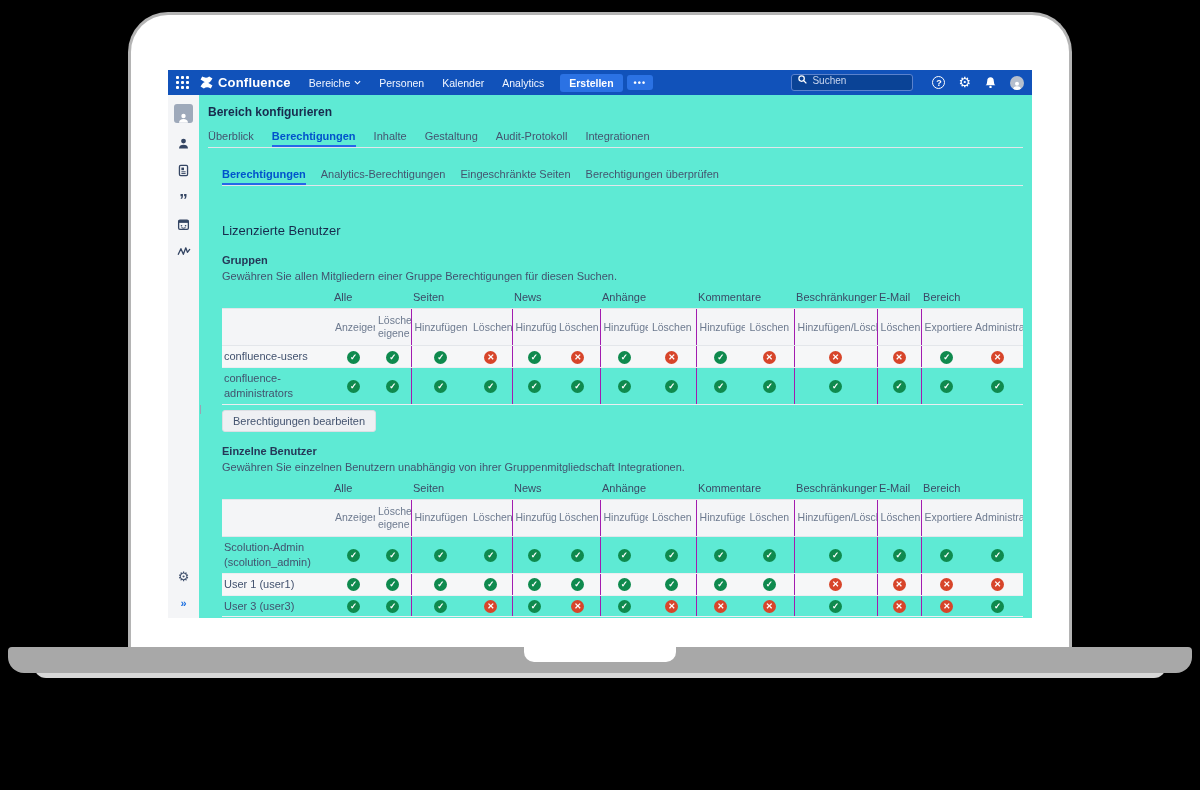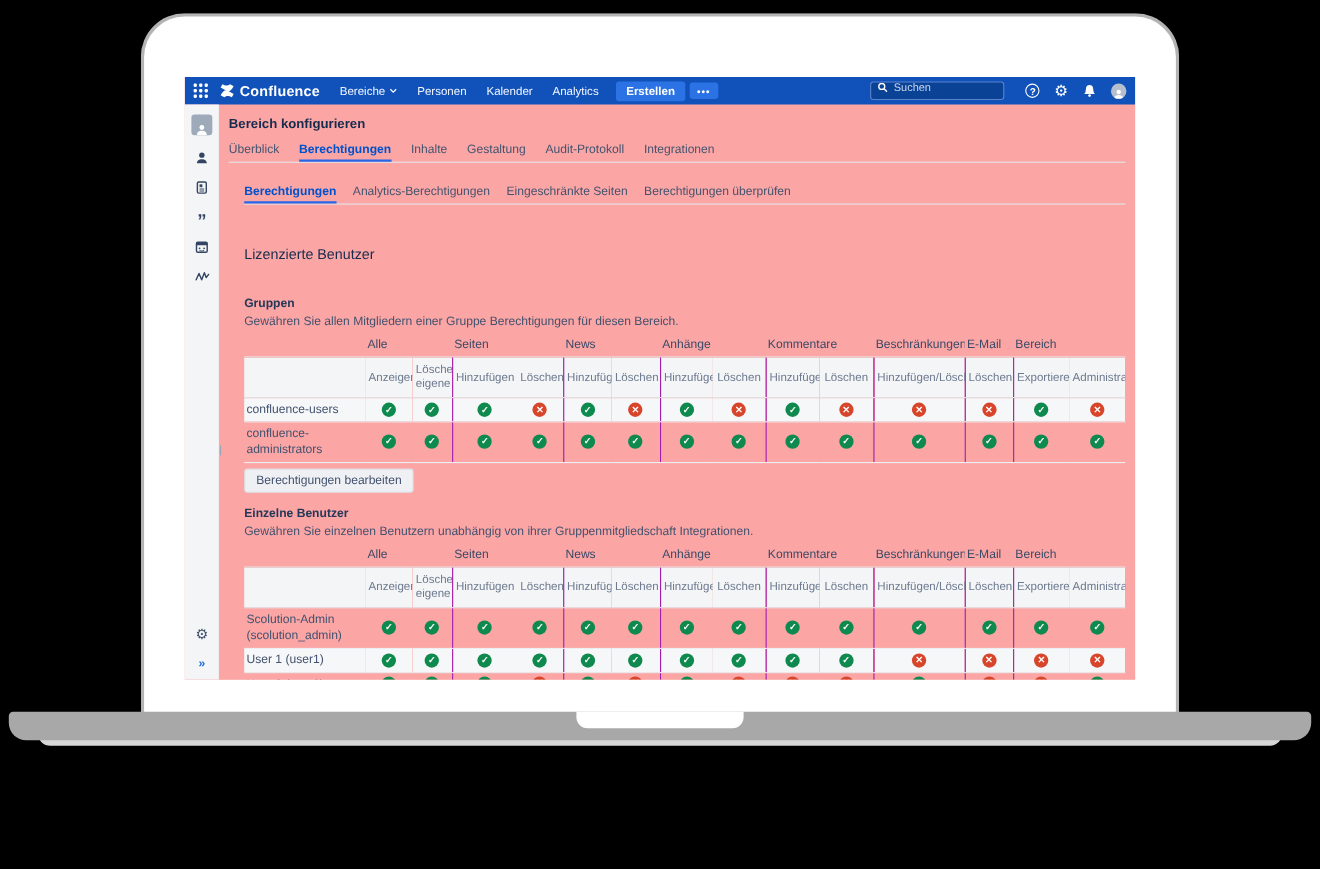--- a/index.html
+++ b/index.html
@@ -12,21 +12,21 @@
     border-radius:40px 40px 0 0; }
   .laptop-base-lip { position:absolute; left:34px; top:666px; width:1132px; height:12px;
     background:#d7d7d7; border-radius:0 0 14px 14px; }
   .laptop-base { position:absolute; left:8px; top:647px; width:1184px; height:26px;
     background:#a8a8a8; border-radius:4px 4px 16px 16px; }
   .laptop-notch { position:absolute; left:516px; top:0; width:152px; height:15px;
     background:#fff; border-radius:0 0 10px 10px; }
 
   
   .screen { position:absolute; left:168px; top:70px; width:864px; height:548px;
-    background:#fca5a5; overflow:hidden; font-size:11px; color:#42526E; }
+    background:#5eead4; overflow:hidden; font-size:11px; color:#42526E; }
 
   
   .navbar { height:25px; background:#1152ba; display:flex; align-items:center;
     padding:0 8px; color:#fff; }
   .grid-icon { width:13px; height:13px; display:grid; grid-template-columns:repeat(3,1fr);
     gap:1.5px; margin-right:11px; flex:none; }
   .grid-icon i { background:#fff; border-radius:1px; }
   .logo { display:flex; align-items:center; gap:5px; margin-right:18px; flex:none; }
   .logo-name { font-size:13px; font-weight:bold; letter-spacing:.2px; }
   .nav-items { display:flex; align-items:center; gap:18px; }
@@ -69,21 +69,21 @@
 
   .tab-row { display:flex; gap:15px; border-bottom:1px solid #e3e6ea; }
   .main-tabs { margin-top:11px;gap:18px; }
   .sub-tabs { margin-top:20px; }
   .tab { font-size:11px; color:#44546F; padding-bottom:5px; cursor:pointer;
     white-space:nowrap; }
   .tab.active { color:#0052CC; font-weight:bold; box-shadow:inset 0 -2px 0 #2567e8; }
 
   .indent { margin-left:14px; }
   .section-title { margin-top:37px; font-size:13px; color:#172B4D; }
-  .block-heading { margin-top:32px; font-size:11px; font-weight:bold; color:#253858; }
+  .block-heading { margin-top:16px; font-size:11px; font-weight:bold; color:#253858; }
   .block-desc { margin-top:4px; font-size:11px; color:#42526E; }
 
   
   .perm-table { border-collapse:collapse; table-layout:fixed; width:801px; margin-top:7px; }
   .perm-table td { font-size:10.5px; overflow:hidden; }
   .ghead td { color:#3b4a66; font-size:11px; padding:2px 2px 5px; text-align:left; }
   .shead td { background:#f4f5f7; color:#6d7a8f; text-align:center; padding:5px 3px;
     line-height:1.25; border-top:1px solid #e3e6ea; border-bottom:1px solid #e3e6ea; }
   .brow td { text-align:center; padding:3px 2px; border-bottom:1px solid #eceef1;
     height:21px; }
@@ -230,21 +230,21 @@
         <div class="tab-row sub-tabs" id="sub-tabs">
             <div class="tab active">Berechtigungen</div>
             <div class="tab">Analytics-Berechtigungen</div>
             <div class="tab">Eingeschränkte Seiten</div>
             <div class="tab">Berechtigungen überprüfen</div>
           </div>
 
         <div class="section-title">Lizenzierte Benutzer</div>
 
         <div class="block-heading">Gruppen</div>
-        <div class="block-desc">Gewähren Sie allen Mitgliedern einer Gruppe Berechtigungen für diesen Bereich.</div>
+        <div class="block-desc">Gewähren Sie allen Mitgliedern einer Gruppe Berechtigungen für diesen Suchen.</div>
         <div id="groups-table">
             <table class="perm-table">
               <colgroup>
                 <col style="width:110px">
                 <col style="width:43px">
                 <col style="width:36px">
                 <col style="width:59px">
                 <col style="width:42px">
                 <col style="width:44px">
                 <col style="width:44px">

